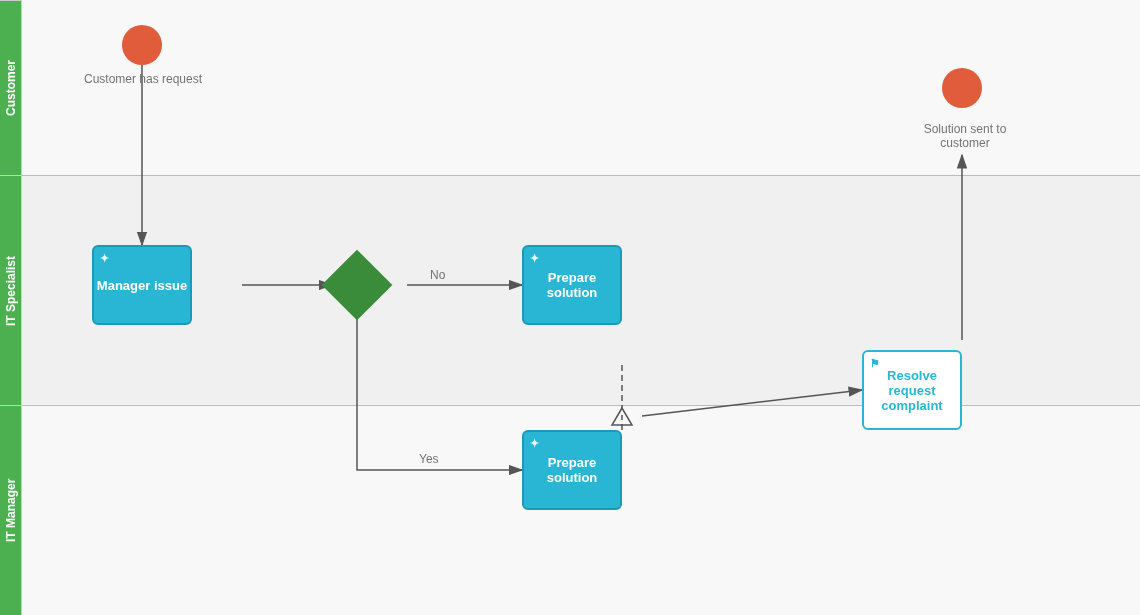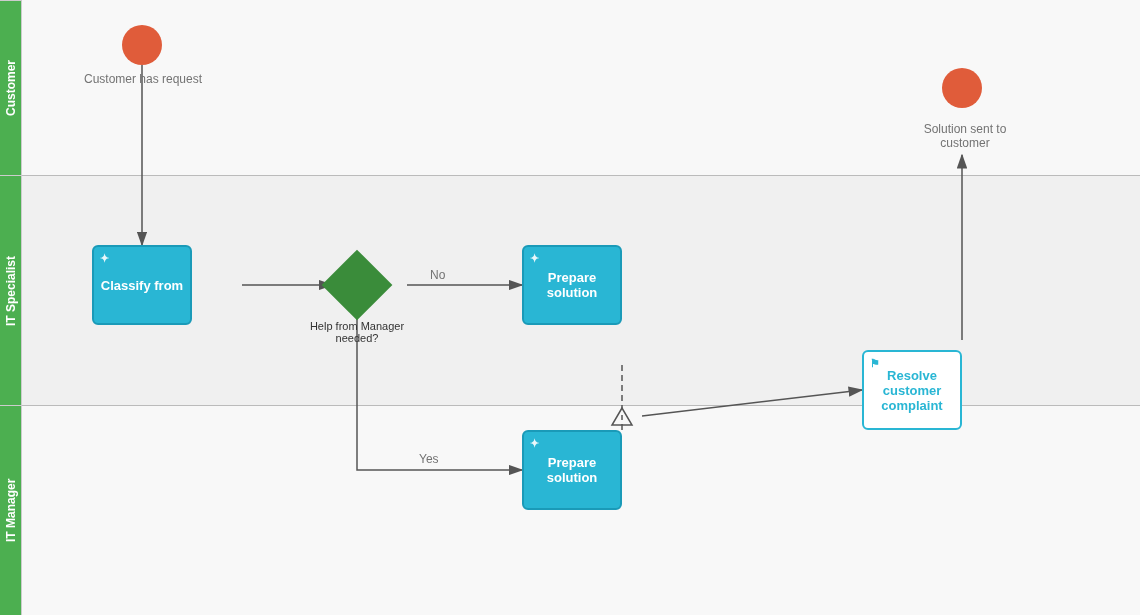--- a/index.html
+++ b/index.html
@@ -217,44 +217,43 @@
       <line x1="940" y1="340" x2="940" y2="155" stroke="#555" stroke-width="1.5" marker-end="url(#arrow)"></line>
 
     </svg>
 
     <div class="start-event" style="left:100px; top:25px;"></div>
 
     <div class="label-text" style="left:62px; top:72px;">Customer has request</div>
 
     <div class="task-box" style="left:70px; top:245px;">
       <span class="task-icon">✦</span>
-      <span>Classify from</span>
+      <span>Manager issue</span>
     </div>
 
     <div class="gateway-diamond" style="left:310px; top:260px;"></div>
 
-    <div class="gateway-label" style="left:270px; top:320px; width:130px;">Help from Manager needed?</div>
 
     <div class="label-text" style="left:408px; top:268px;">No</div>
 
     <div class="label-text" style="left:397px; top:452px;">Yes</div>
 
     <div class="task-box" style="left:500px; top:245px;">
       <span class="task-icon">✦</span>
       <span>Prepare solution</span>
     </div>
 
     <div class="task-box" style="left:500px; top:430px;">
       <span class="task-icon">✦</span>
       <span>Prepare solution</span>
     </div>
 
     <div class="receive-task" style="left:840px; top:350px;">
       <span class="task-icon">⚑</span>
-      <span>Resolve customer complaint</span>
+      <span>Resolve request complaint</span>
     </div>
 
     <div class="end-event" style="left:920px; top:68px;"></div>
 
     <div class="label-text" style="left:878px; top:115px; text-align:center; width:130px;margin-top:7px;">Solution sent to customer</div>
 
   </div>
 </div>
 
 </body></html>

